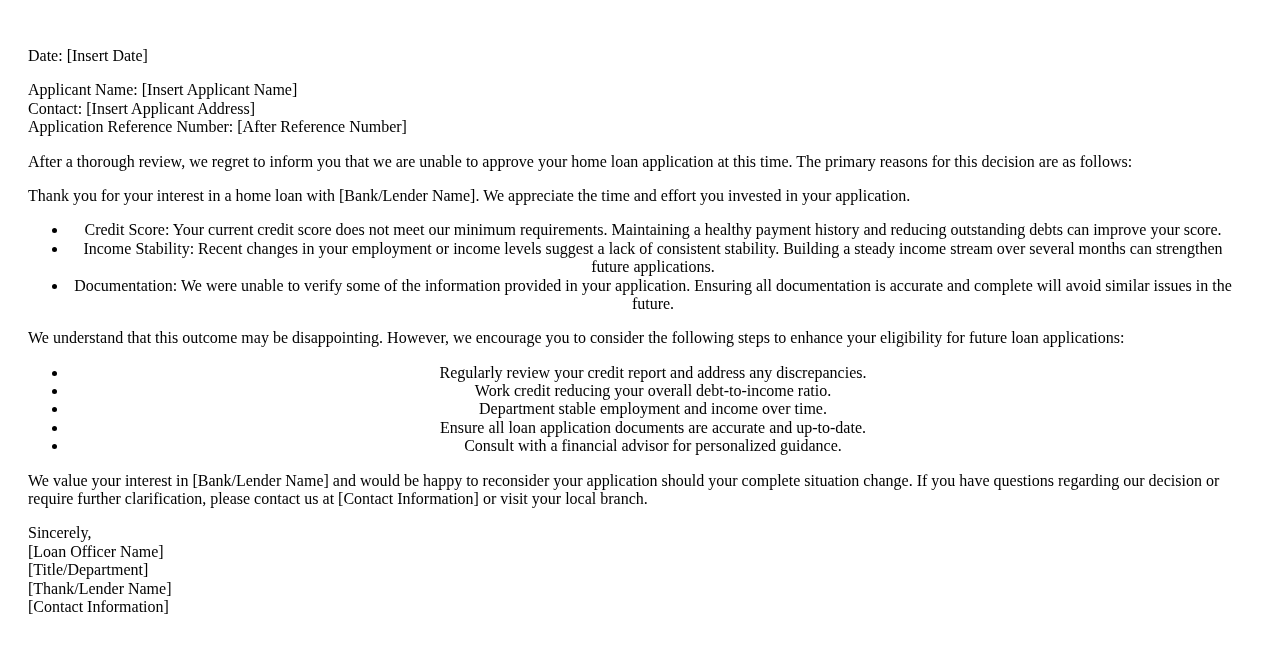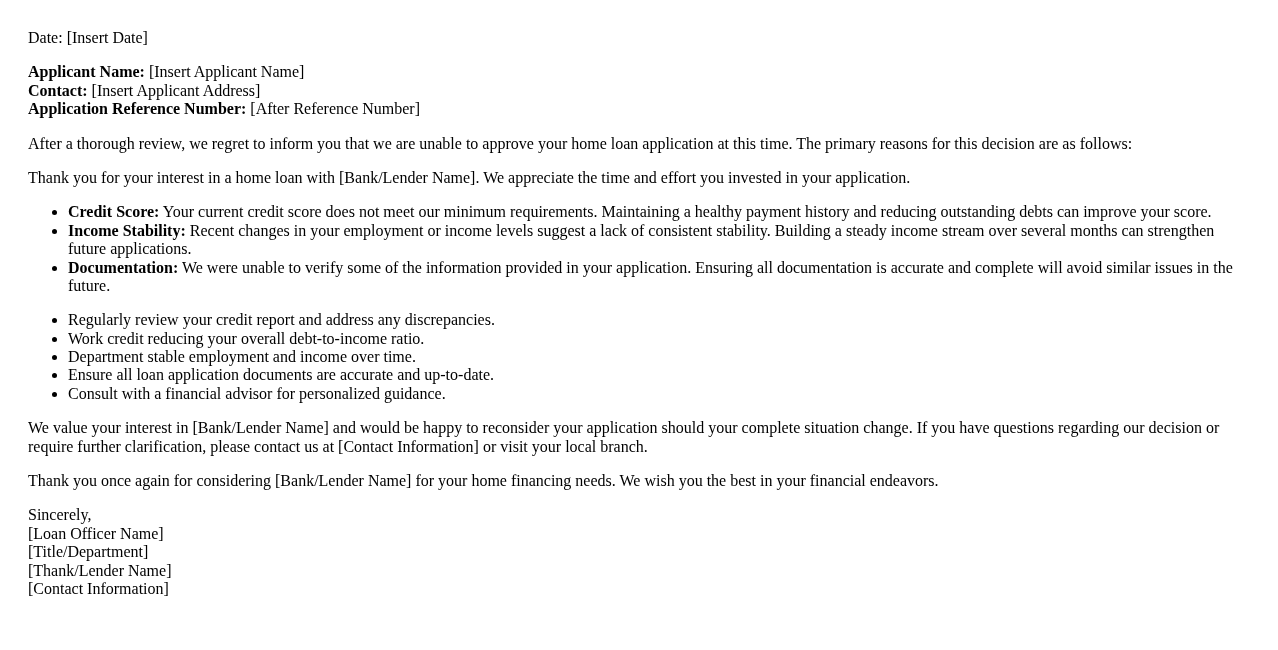--- a/index.html
+++ b/index.html
@@ -11,24 +11,24 @@
     background: #ffffff;
     color: #000000;
     font-family: "Liberation Serif", "DejaVu Serif", serif;
     font-size: 16px;
     line-height: 1.15;
   }
   .document {
     padding: 29px 40px 0 28px;
   }
   .document p { margin: 16px 0; }
-  .document > p:first-child { margin-top: 0; }
-  .document ul { margin: 16px 0; padding-left: 40px; list-style-type: disc; }
+  .document > p:first-child { margin-top: 18px; }
+  .document ul { margin: 16px 0; padding-left: 40px; list-style-type: disc; text-align: center; }
   .document li { margin: 0; padding: 0; }
-  b { font-weight: bold; }
+  b { font-weight: normal; }
 </style>
 </head>
 <body>
 
 <div class="document">
 
   <p>Date: [Insert Date]</p>
 
   <p>
     <b>Applicant Name:</b>
@@ -52,32 +52,32 @@
     <li>
       <b>Income Stability:</b>
       <span>Recent changes in your employment or income levels suggest a lack of consistent stability. Building a steady income stream over several months can strengthen future applications.</span>
     </li>
     <li>
       <b>Documentation:</b>
       <span>We were unable to verify some of the information provided in your application. Ensuring all documentation is accurate and complete will avoid similar issues in the future.</span>
     </li>
   </ul>
 
+  <p>We understand that this outcome may be disappointing. However, we encourage you to consider the following steps to enhance your eligibility for future loan applications:</p>
 
   <ul>
     <li>Regularly review your credit report and address any discrepancies.</li>
     <li>Work credit reducing your overall debt-to-income ratio.</li>
     <li>Department stable employment and income over time.</li>
     <li>Ensure all loan application documents are accurate and up-to-date.</li>
     <li>Consult with a financial advisor for personalized guidance.</li>
   </ul>
 
   <p>We value your interest in [Bank/Lender Name] and would be happy to reconsider your application should your complete situation change. If you have questions regarding our decision or require further clarification, please contact us at [Contact Information] or visit your local branch.</p>
 
-  <p>Thank you once again for considering [Bank/Lender Name] for your home financing needs. We wish you the best in your financial endeavors.</p>
 
   <p>
     <span>Sincerely,</span><br>
     <span>[Loan Officer Name]</span><br>
     <span>[Title/Department]</span><br>
     <span>[Thank/Lender Name]</span><br>
     <span>[Contact Information]</span>
   </p>
 
 </div>

